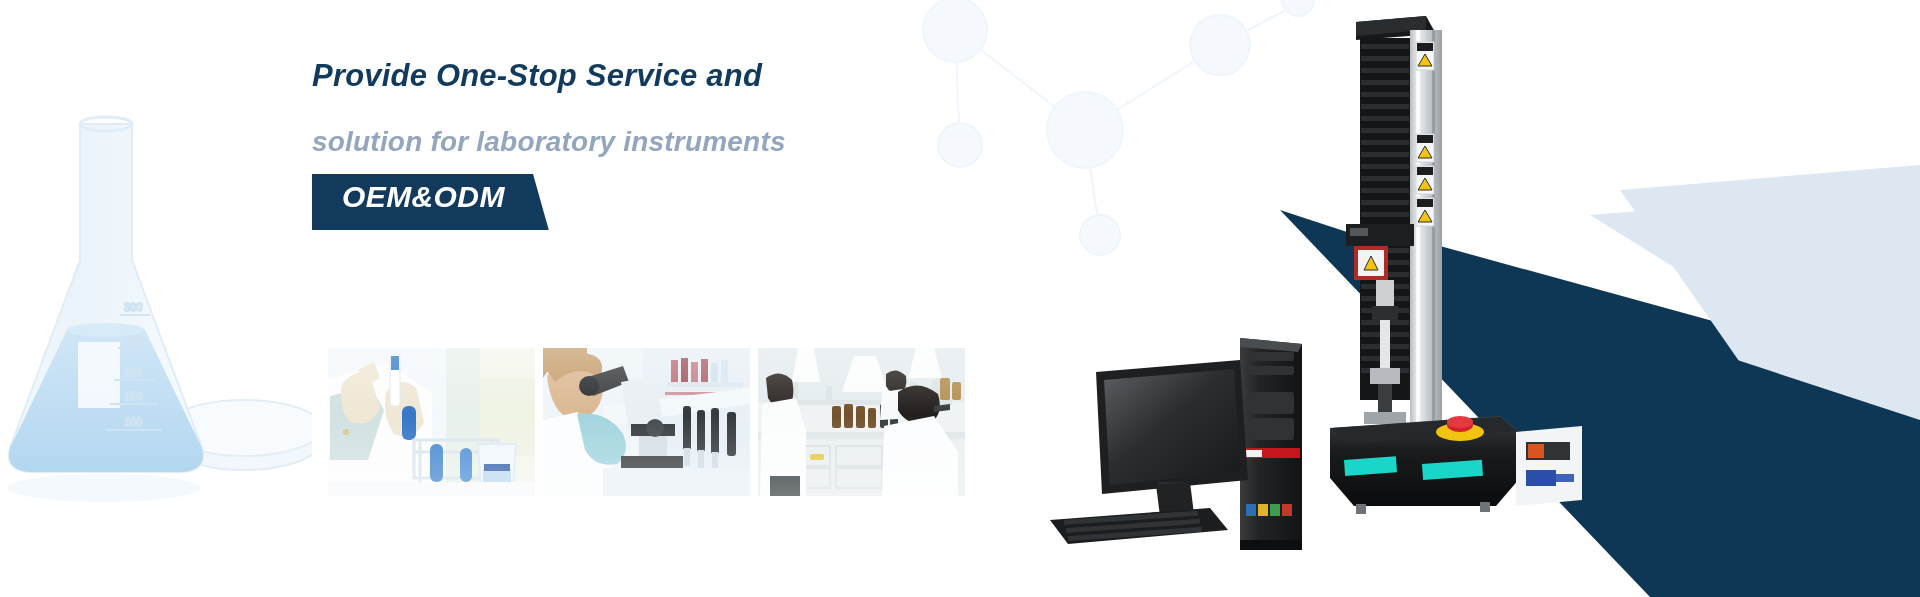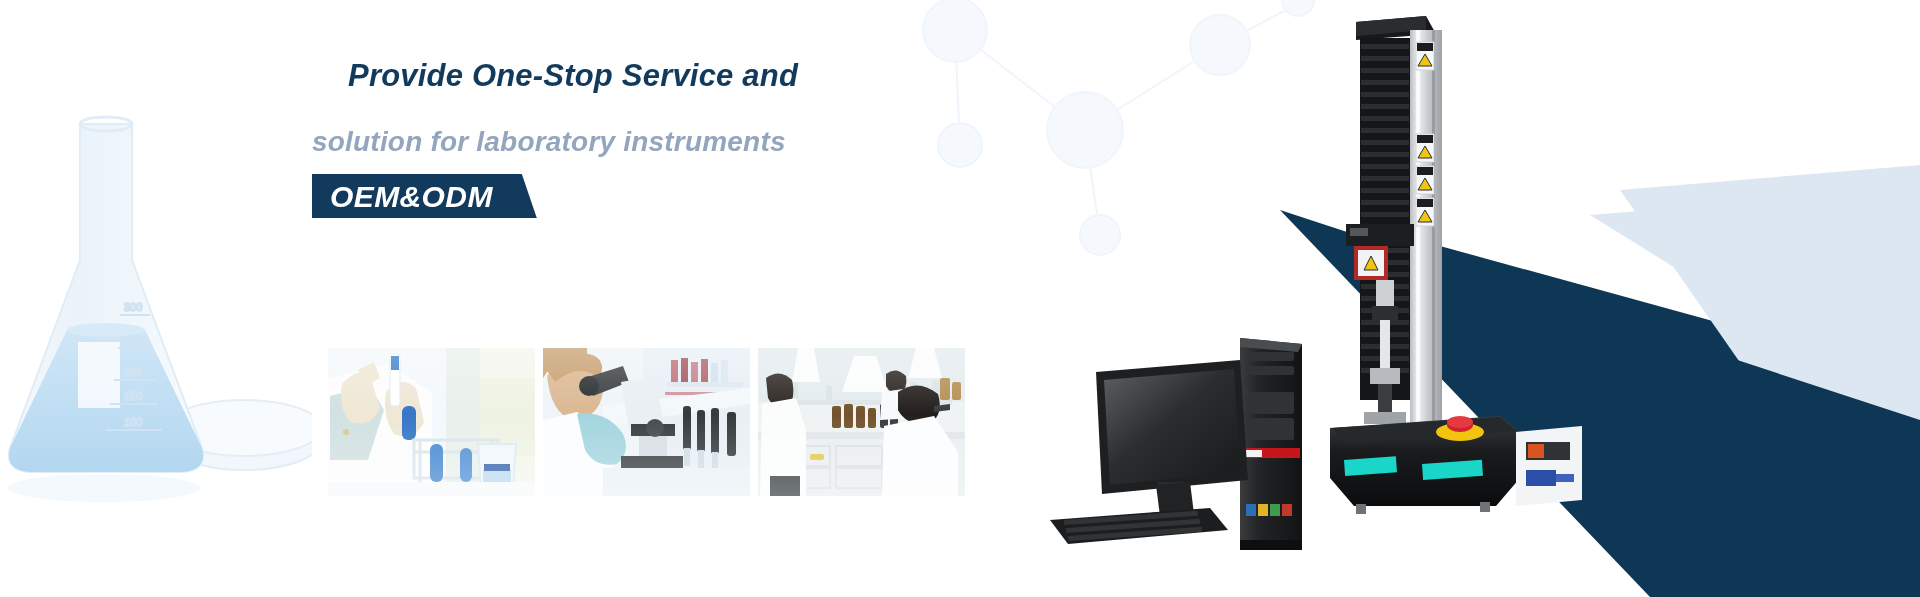--- a/index.html
+++ b/index.html
@@ -38,37 +38,37 @@
     width:760px;
   }
   .line1{
     font-size:31px;
     font-weight:bold;
     font-style:italic;
     color:#123a5c;
     letter-spacing:.2px;
     line-height:1.28;
     white-space:nowrap;
-    margin-left:36px;
   }
   .line2{
     margin-top:28px;
     font-size:28px;
     font-weight:bold;
     font-style:italic;
     color:#93a6bd;
     letter-spacing:.2px;
     line-height:1.28;
     white-space:nowrap;
   }
   .badge-wrap{
     margin-top:14px;
     position:relative;
     display:inline-block;
-    height:44px;
+    height:56px;
+    padding-left:12px;
   }
   .badge-shape{
     position:absolute;
     inset:0;
     width:100%;
     height:100%;
   }
   .badge-text{
     position:relative;
     display:block;

